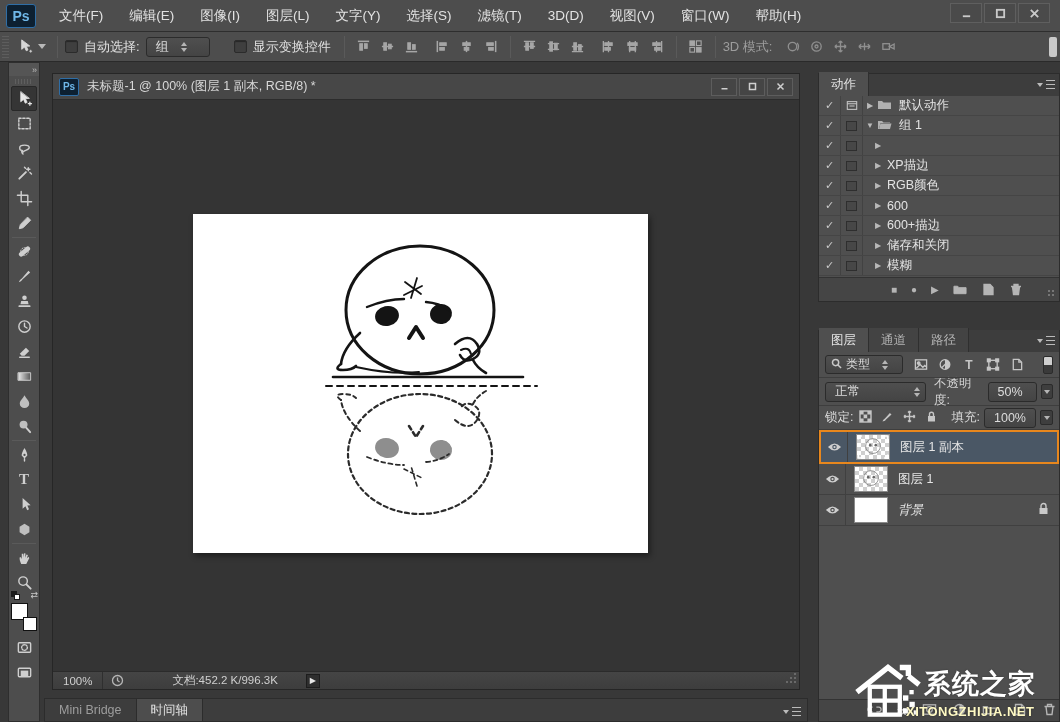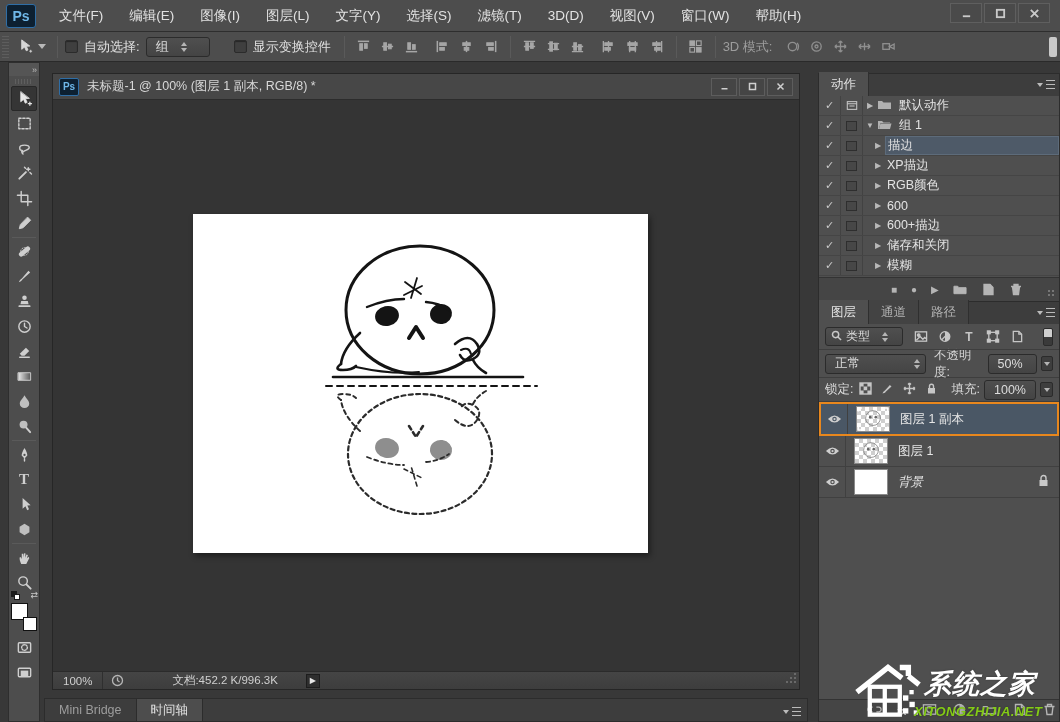--- a/index.html
+++ b/index.html
@@ -92,21 +92,21 @@
   .foldr { margin-right:5px; }
   .foldr svg { width:15px; height:11px; fill:#b0b0b0; }
   .act-label { flex:1; height:100%; display:flex; align-items:center; color:#e3e3e3; padding-left:2px; }
   .act-label.hl { background:#4e5a68; border:1px solid #5d6b7a; }
   .act-footer { height:24px; background:#454545; border-top:1px solid #333; display:flex; align-items:center; gap:14px; padding-left:72px; position:relative; }
   .act-footer .fi { color:#b5b5b5; font-size:10px; display:flex; align-items:center; }
   .act-footer svg { width:14px; height:13px; fill:#b5b5b5; stroke:#b5b5b5; }
   .corner-grip { position:absolute; right:2px; bottom:2px; width:10px; height:10px; background:radial-gradient(circle at 2px 2px,#777 1px,transparent 1.2px), radial-gradient(circle at 6px 2px,#777 1px,transparent 1.2px), radial-gradient(circle at 6px 6px,#777 1px,transparent 1.2px), radial-gradient(circle at 2px 6px,#777 1px,transparent 1.2px); }
 
   
-  .layers-panel { flex:1; display:flex; flex-direction:column; border-top:none; }
+  .layers-panel { flex:1; display:flex; flex-direction:column; border-top:none;margin-top:28px; }
   .lp-filter { height:26px; display:flex; align-items:center; padding:0 6px; border-bottom:1px solid #3e3e3e; position:relative; }
   .kind-dd { background:linear-gradient(#4f4f4f,#444); border:1px solid #2b2b2b; border-radius:3px; height:19px; display:flex; align-items:center; padding:0 5px; font-size:12px; }
   .kind-dd .mag { margin-right:4px; }
   .kind-dd .mag svg { width:11px; height:11px; stroke:#c9c9c9; fill:none; stroke-width:1.6; }
   .lp-ficons { display:flex; margin-left:8px; gap:4px; }
   .fic { width:20px; height:18px; display:flex; align-items:center; justify-content:center; color:#c6c6c6; font-size:12px; font-weight:bold; }
   .fic svg { width:14px; height:13px; stroke:#c6c6c6; fill:none; stroke-width:1.4; }
   .lp-toggle { position:absolute; right:6px; top:4px; width:10px; height:18px; border:1px solid #2b2b2b; border-radius:2px; background:linear-gradient(#cfcfcf 0 48%, #3a3a3a 48%); }
   .lp-blend { height:28px; display:flex; align-items:center; padding:0 6px; border-bottom:1px solid #3e3e3e; font-size:12.5px; }
   .blend-dd { width:108px; justify-content:space-between; margin-right:8px; }
@@ -133,24 +133,24 @@
   .lp-footer { height:22px; background:#454545; border-top:1px solid #333; display:flex; align-items:center; gap:15px; padding-left:48px; font-size:11px; color:#b9b9b9; }
   .lp-footer svg { width:15px; height:13px; stroke:#b5b5b5; fill:none; stroke-width:1.4; }
 
   
   .bottom-bar { position:absolute; left:44px; top:698px; width:764px; height:24px; background:#3d3d3d; border:1px solid #2c2c2c; display:flex; align-items:stretch; z-index:12; }
   .bb-tab { padding:0 14px; display:flex; align-items:center; font-size:12.5px; color:#9d9d9d; }
   .bb-tab.active { background:#4d4d4d; color:#e2e2e2; border-left:1px solid #2c2c2c; border-right:1px solid #2c2c2c; }
   .bb-menu { position:absolute; right:6px; top:7px; width:18px; height:12px; }
 
   
-  .watermark { position:absolute; right:2px; bottom:0; width:208px; height:62px; z-index:50; color:#fff;font-style:italic; }
+  .watermark { position:absolute; right:2px; bottom:0; width:208px; height:62px; z-index:50; color:#fff; }
   .wm-house { position:absolute; left:0; bottom:2px; width:76px; height:60px; }
   .wm-title { position:absolute; left:74px; top:6px; font-size:27px; font-weight:bold; letter-spacing:1px; color:#fff; text-shadow:0 0 2px rgba(0,0,0,.35); }
-  .wm-domain { position:absolute; left:64px; bottom:3px; font-size:13px; font-weight:bold; letter-spacing:.5px; color:#84cc16; text-shadow:0 0 2px rgba(0,0,0,.35); }
+  .wm-domain { position:absolute; left:56px; bottom:3px; font-size:13px; font-weight:bold; letter-spacing:.5px; color:#fef9c3; text-shadow:0 0 2px rgba(0,0,0,.35); }
 </style>
 </head>
 <body>
 
 <div class="menu-bar">
   <div class="ps-logo">Ps</div>
   <div class="menu-item">文件(F)</div>
   <div class="menu-item">编辑(E)</div>
   <div class="menu-item">图像(I)</div>
   <div class="menu-item">图层(L)</div>
@@ -599,21 +599,20 @@
           <span class="act-label">组 1</span>
           </span>
       </div>
       <div class="act-row">
         <span class="act-check">✓</span>
         <span class="act-dialog">
             <span class="box"></span>
           </span>
         <span class="act-body" style="padding-left:8px">
             <span class="tri">▶</span>
-          <span class="act-label hl">描边</span>
           </span>
       </div>
       <div class="act-row">
         <span class="act-check">✓</span>
         <span class="act-dialog">
             <span class="box"></span>
           </span>
         <span class="act-body" style="padding-left:8px">
             <span class="tri">▶</span>
           <span class="act-label">XP描边</span>

